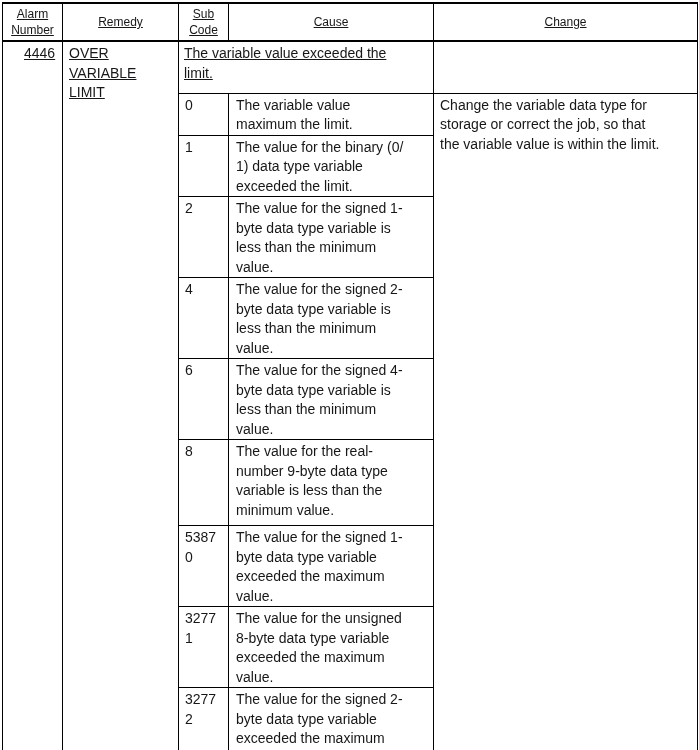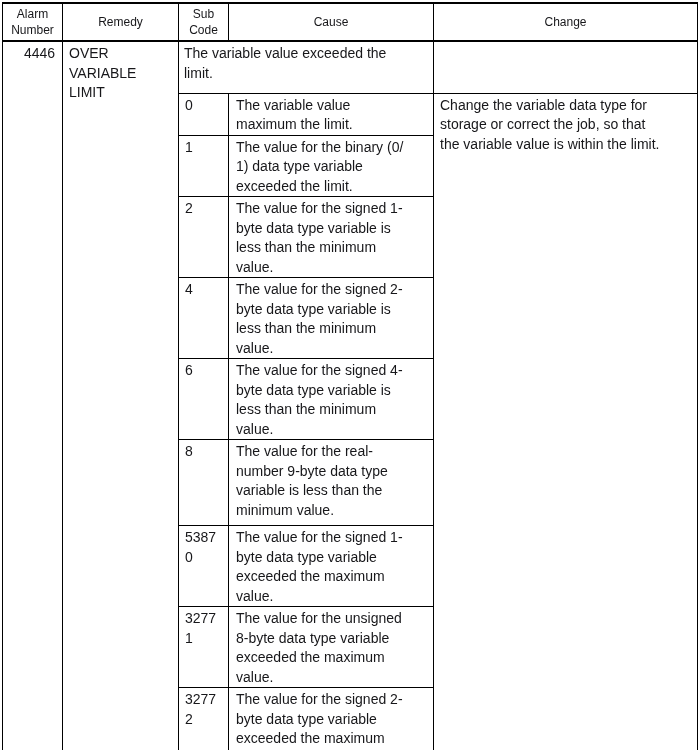--- a/index.html
+++ b/index.html
@@ -14,22 +14,22 @@
   col.c-msg{width:116px;}
   col.c-sub{width:50px;}
   col.c-cause{width:205px;}
   col.c-remedy{width:264px;}
   th,td{border:1px solid #000;vertical-align:top;
         white-space:pre-line;overflow:hidden;}
   thead th{font-weight:normal;font-size:12px;line-height:16px;
            text-align:center;vertical-align:middle;
            padding:2px 2px;border-bottom:2px solid #000;}
   tbody td{font-size:14px;line-height:19.5px;}
-  tr.hdr{height:38px;}
-  tr.band{height:52px;}
+  tr.hdr{height:38px;text-decoration:underline;}
+  tr.band{height:52px;text-decoration:underline;}
   tr.r0{height:37px;}
   tr.r1{height:59px;}
   tr.r2{height:79px;}
   tr.r4{height:79px;}
   tr.r6{height:79px;}
   tr.r8{height:86px;}
   tr.r10{height:75px;}
   tr.r11{height:80px;}
   tr.r12{height:77px;}
   td.alarm-num{padding:2px 4px 0 21px;}

